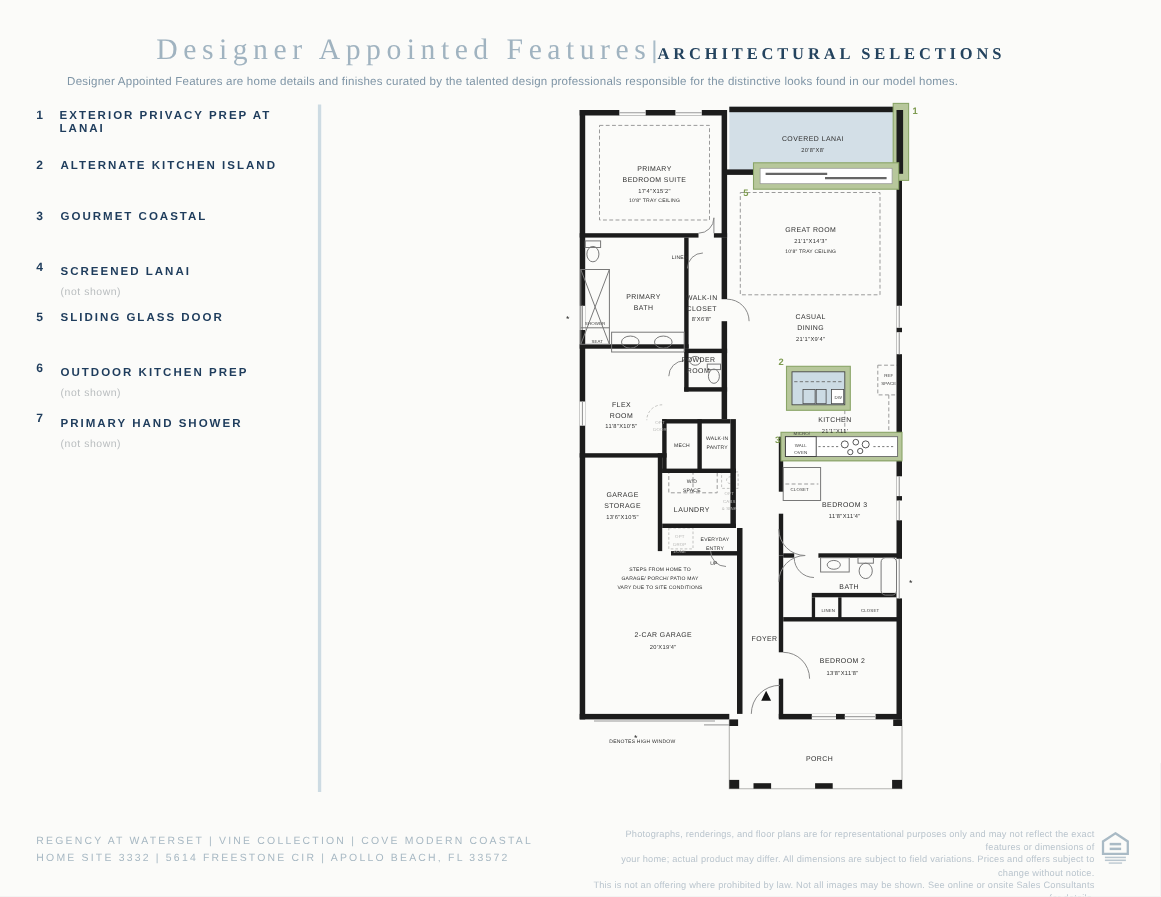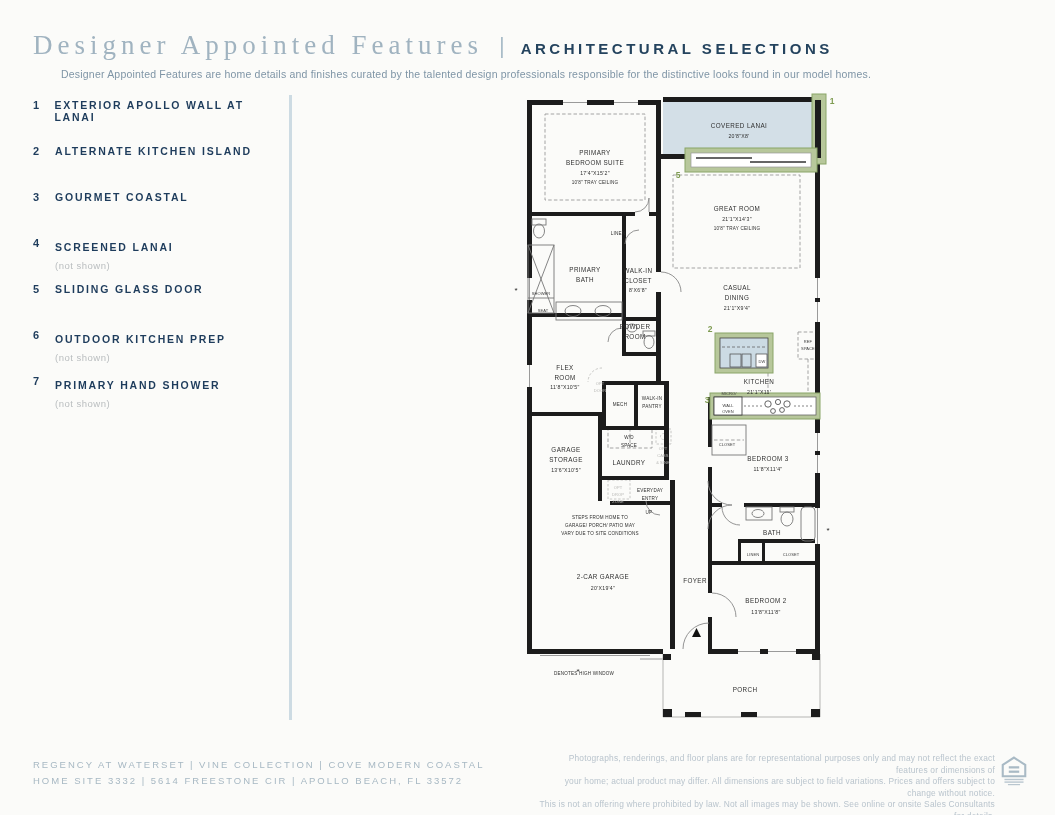--- a/index.html
+++ b/index.html
@@ -1,24 +1,24 @@
 <!DOCTYPE html>
 <html><head>
 <meta charset="utf-8">
 <style>
   html,body{margin:0;padding:0;background:#eeeeec;}
   .page{position:relative;width:1055px;height:815px;background:#fbfbf9;overflow:hidden;
         font-family:"Liberation Sans",sans-serif;}
   
   .hdr{position:absolute;left:33px;top:30px;width:990px;}
-  .hdr-row{display:flex;align-items:baseline;gap:16px;}
+  .hdr-row{display:flex;align-items:baseline;justify-content:center;}
   .hdr-title{font-family:"Liberation Serif","DejaVu Serif",serif;font-size:27px;color:#a0b3c0;
              letter-spacing:5px;font-weight:400;}
   .hdr-sep{color:#a9bcc8;font-size:22px;font-weight:300;position:relative;top:-1px;}
-  .hdr-sub{font-size:15px;color:#24435e;letter-spacing:3.5px;font-weight:600;}
+  .hdr-sub{font-size:15px;color:#24435e;letter-spacing:3.5px;font-weight:600;font-family:Liberation Serif, serif;}
   .hdr-desc{margin-top:7px;font-size:10.5px;color:#7f95a6;letter-spacing:.2px;padding-left:28px;}
   
   .features{position:absolute;left:33px;top:96px;width:250px;}
   .feat{position:absolute;left:0;display:flex;}
   .feat-num{width:22px;font-size:11px;font-weight:700;color:#1e3c5c;}
   .feat-label{font-size:10.5px;font-weight:700;color:#1e3c5c;letter-spacing:1.8px;}
   .feat-note{font-size:9.5px;color:#b9bdbf;letter-spacing:.5px;margin-top:5px;}
   .vdivider{position:absolute;left:289px;top:95px;width:3px;height:625px;background:#cddbe3;}
   
   .ftr-left{position:absolute;left:33px;top:757px;font-size:9.5px;font-weight:400;
@@ -52,21 +52,21 @@
       <span class="hdr-title">Designer Appointed Features</span>
       <span class="hdr-sep">|</span>
       <span class="hdr-sub">ARCHITECTURAL SELECTIONS</span>
     </div>
     <div class="hdr-desc">Designer Appointed Features are home details and finishes curated by the talented design professionals responsible for the distinctive looks found in our model homes.</div>
   </div>
 
   <div class="features">
     <div class="feat" style="top:3px">
       <span class="feat-num">1</span>
-      <span class="feat-label">EXTERIOR APOLLO WALL AT LANAI</span>
+      <span class="feat-label">EXTERIOR PRIVACY PREP AT LANAI</span>
     </div>
     <div class="feat" style="top:49px">
       <span class="feat-num">2</span>
       <span class="feat-label">ALTERNATE KITCHEN ISLAND</span>
     </div>
     <div class="feat" style="top:95px">
       <span class="feat-num">3</span>
       <span class="feat-label">GOURMET COASTAL</span>
     </div>
     <div class="feat" style="top:141px">

